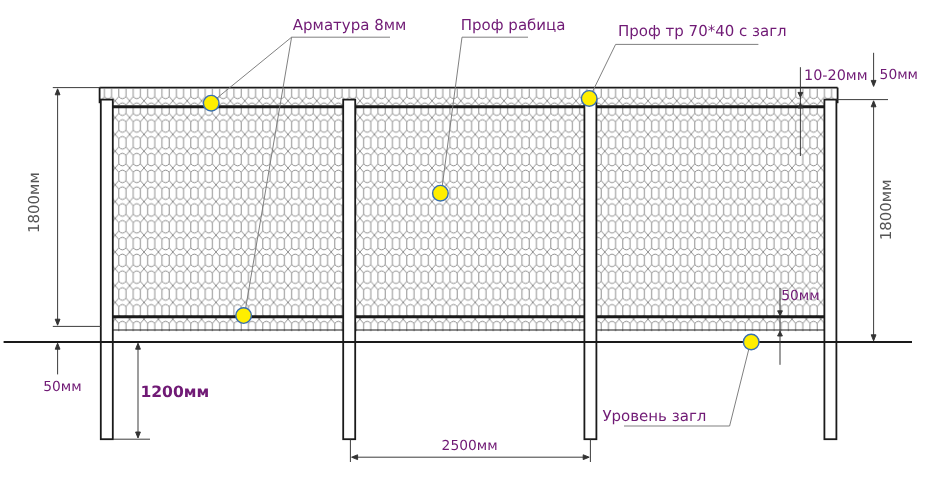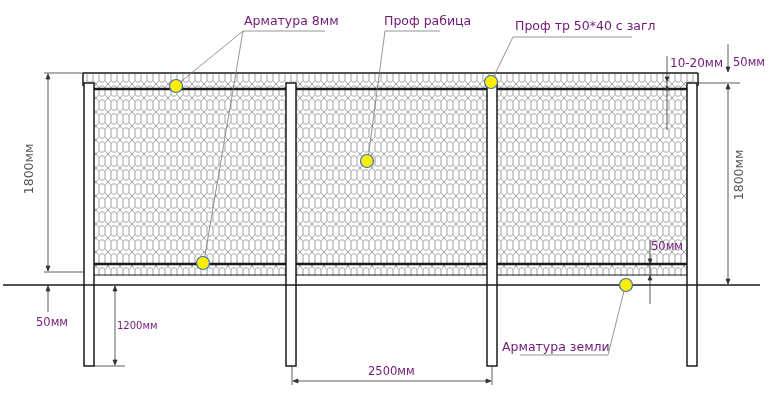--- a/index.html
+++ b/index.html
@@ -101,24 +101,24 @@
     <circle cx="176" cy="86" r="6.5"></circle>
     <circle cx="203" cy="263" r="6.5"></circle>
     <circle cx="367" cy="161" r="6.5"></circle>
     <circle cx="491" cy="82" r="6.5"></circle>
     <circle cx="626" cy="285" r="6.5"></circle>
   </g>
 </svg>
 
 <div class="lbl" style="left:244px; top:15px;">Арматура 8мм</div>
 <div class="lbl" style="left:384px; top:15px;">Проф рабица</div>
-<div class="lbl" style="left:515px; top:20px;">Проф тр 50*40 с загл</div>
-<div class="lbl" style="left:502px; top:341px;">Арматура земли</div>
+<div class="lbl" style="left:515px; top:20px;">Проф тр 70*40 с загл</div>
+<div class="lbl" style="left:502px; top:341px;">Уровень загл</div>
 
 <div class="lbl" style="left:670px; top:57px; font-size:12px;">10-20мм</div>
 <div class="lbl" style="left:733px; top:57px; font-size:11.5px;">50мм</div>
 <div class="lbl" style="left:651px; top:241px; font-size:11.5px;">50мм</div>
 <div class="lbl" style="left:36px; top:317px; font-size:11.5px;">50мм</div>
-<div class="lbl" style="left:117px; top:321px; font-size:10px;">1200мм</div>
+<div class="lbl" style="left:117px; top:321px; font-size:13px;font-weight:bold;">1200мм</div>
 <div class="lbl" style="left:368px; top:366px; font-size:11.5px;">2500мм</div>
 
 <div class="vlbl" style="left:7px; top:166px; width:44px;">1800мм</div>
 <div class="vlbl" style="left:717px; top:172px; width:44px;">1800мм</div>
 
 </body></html>

